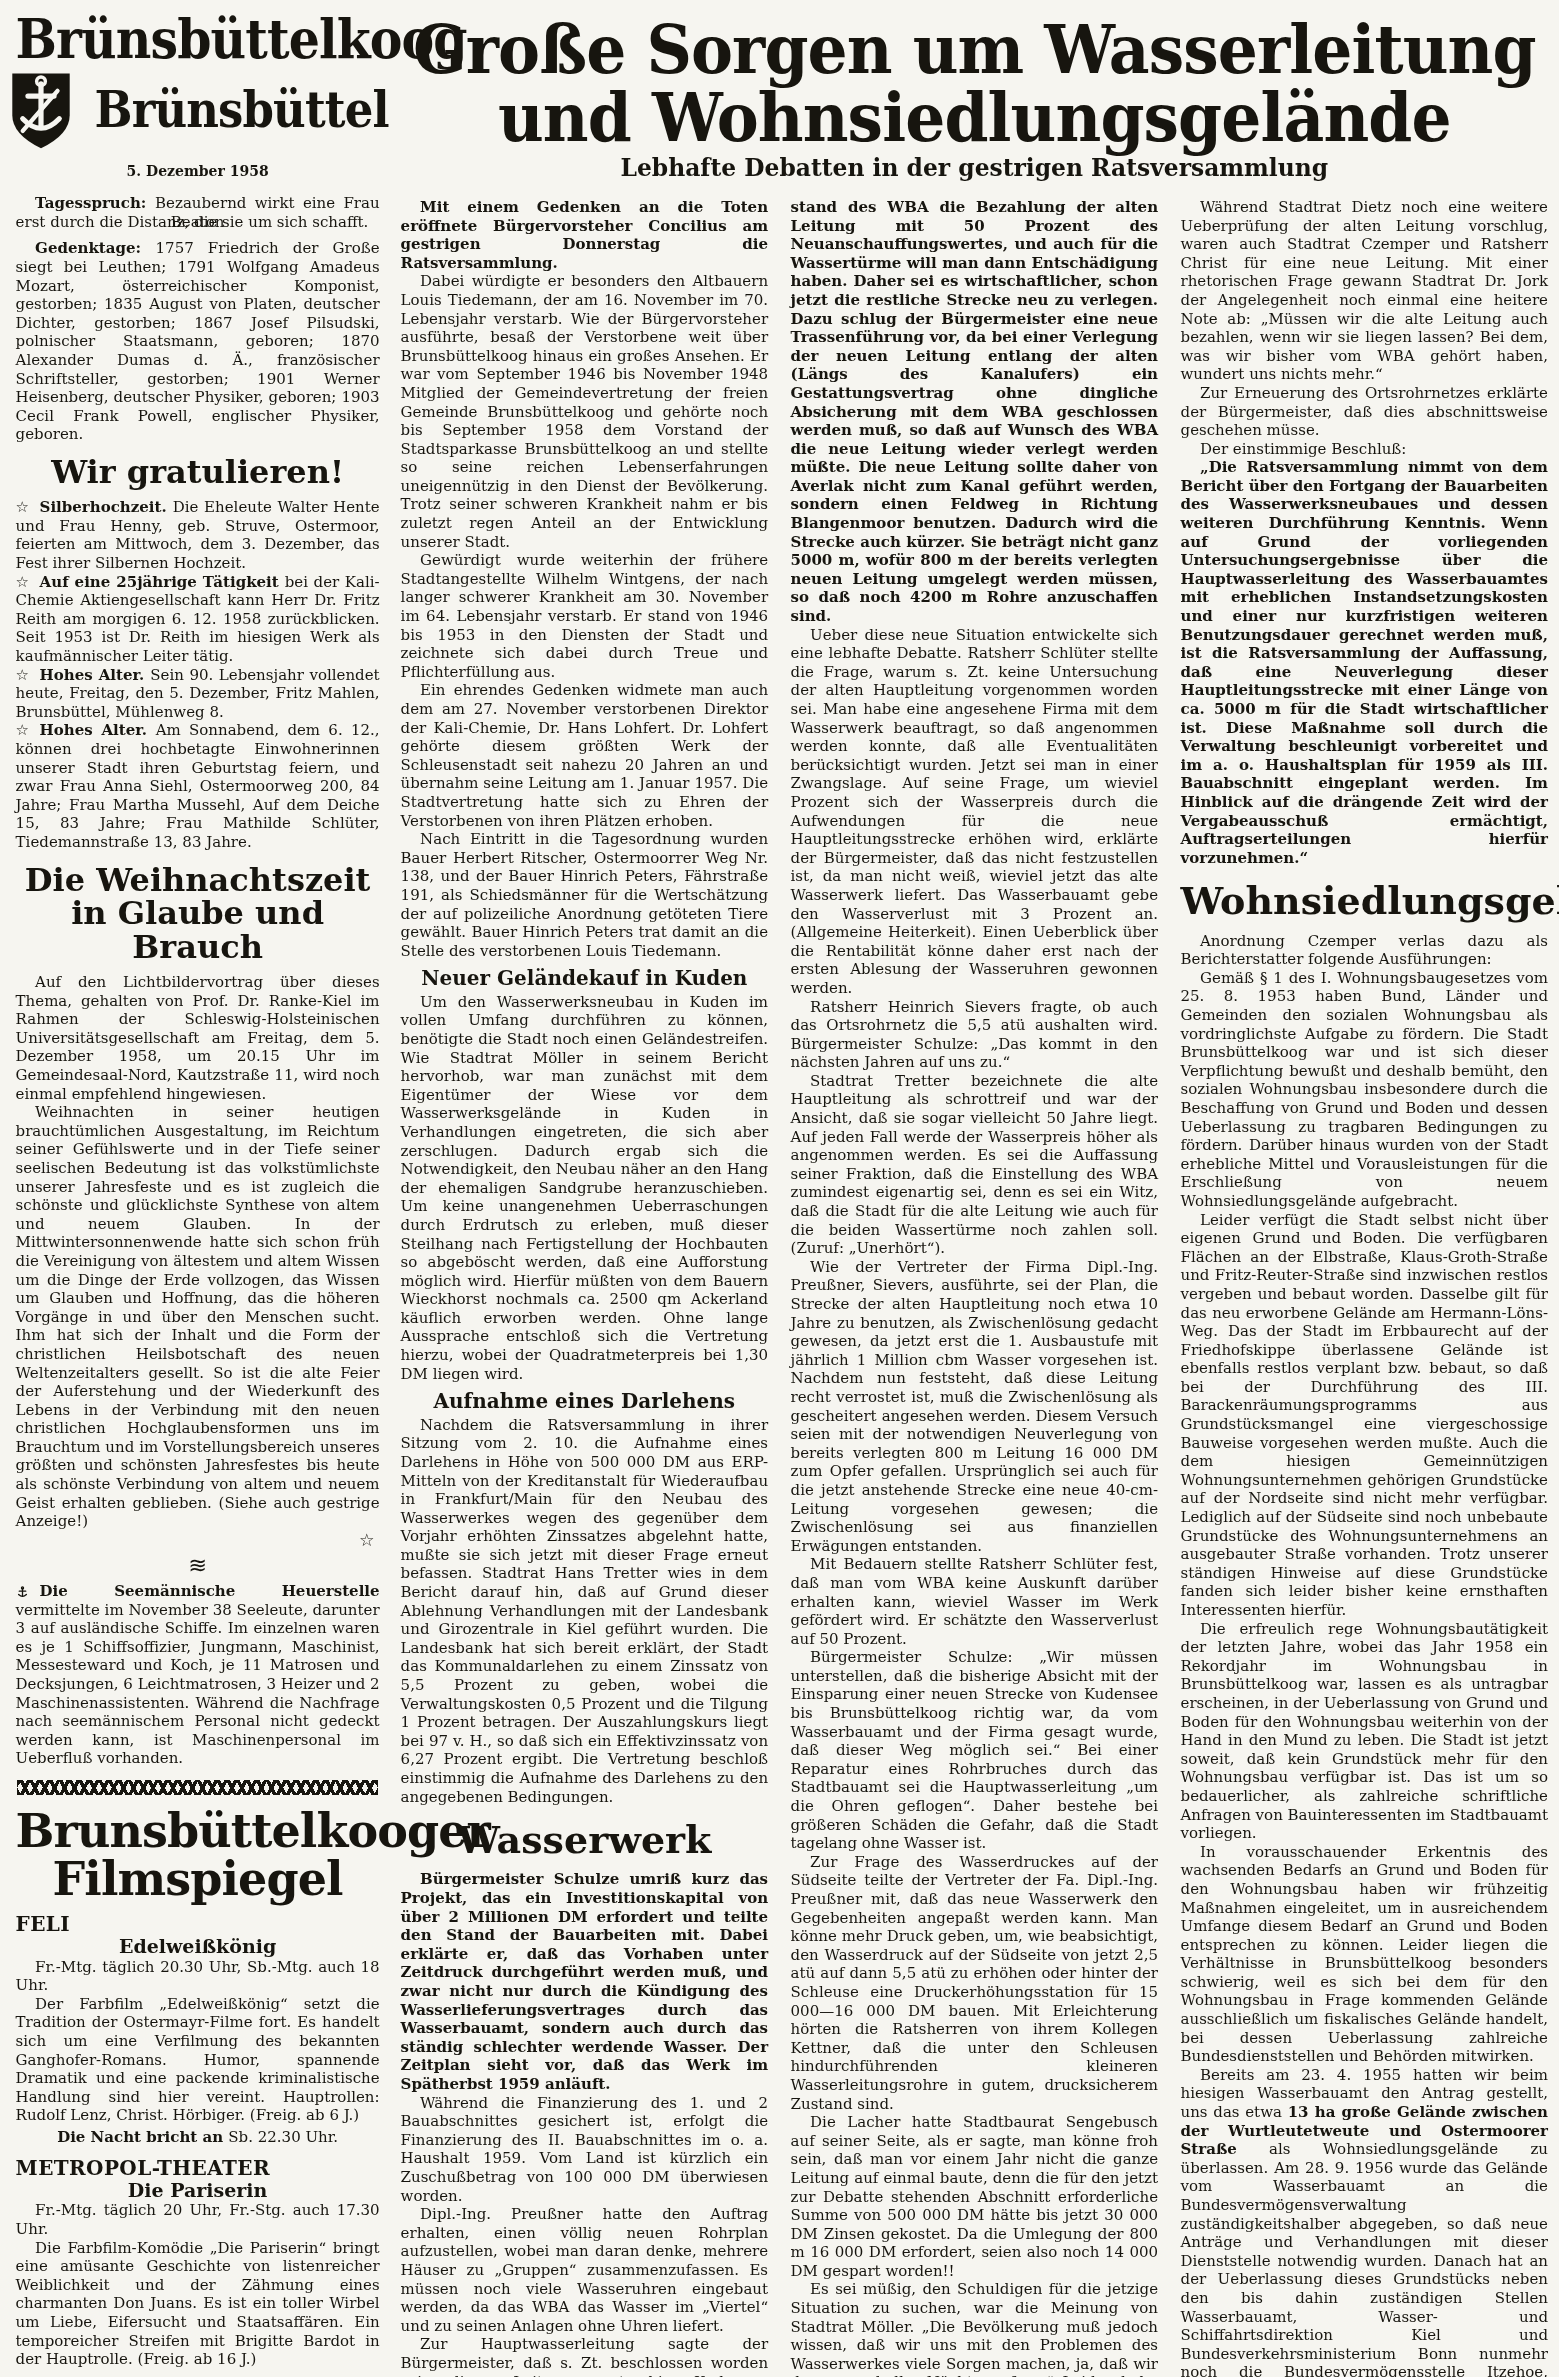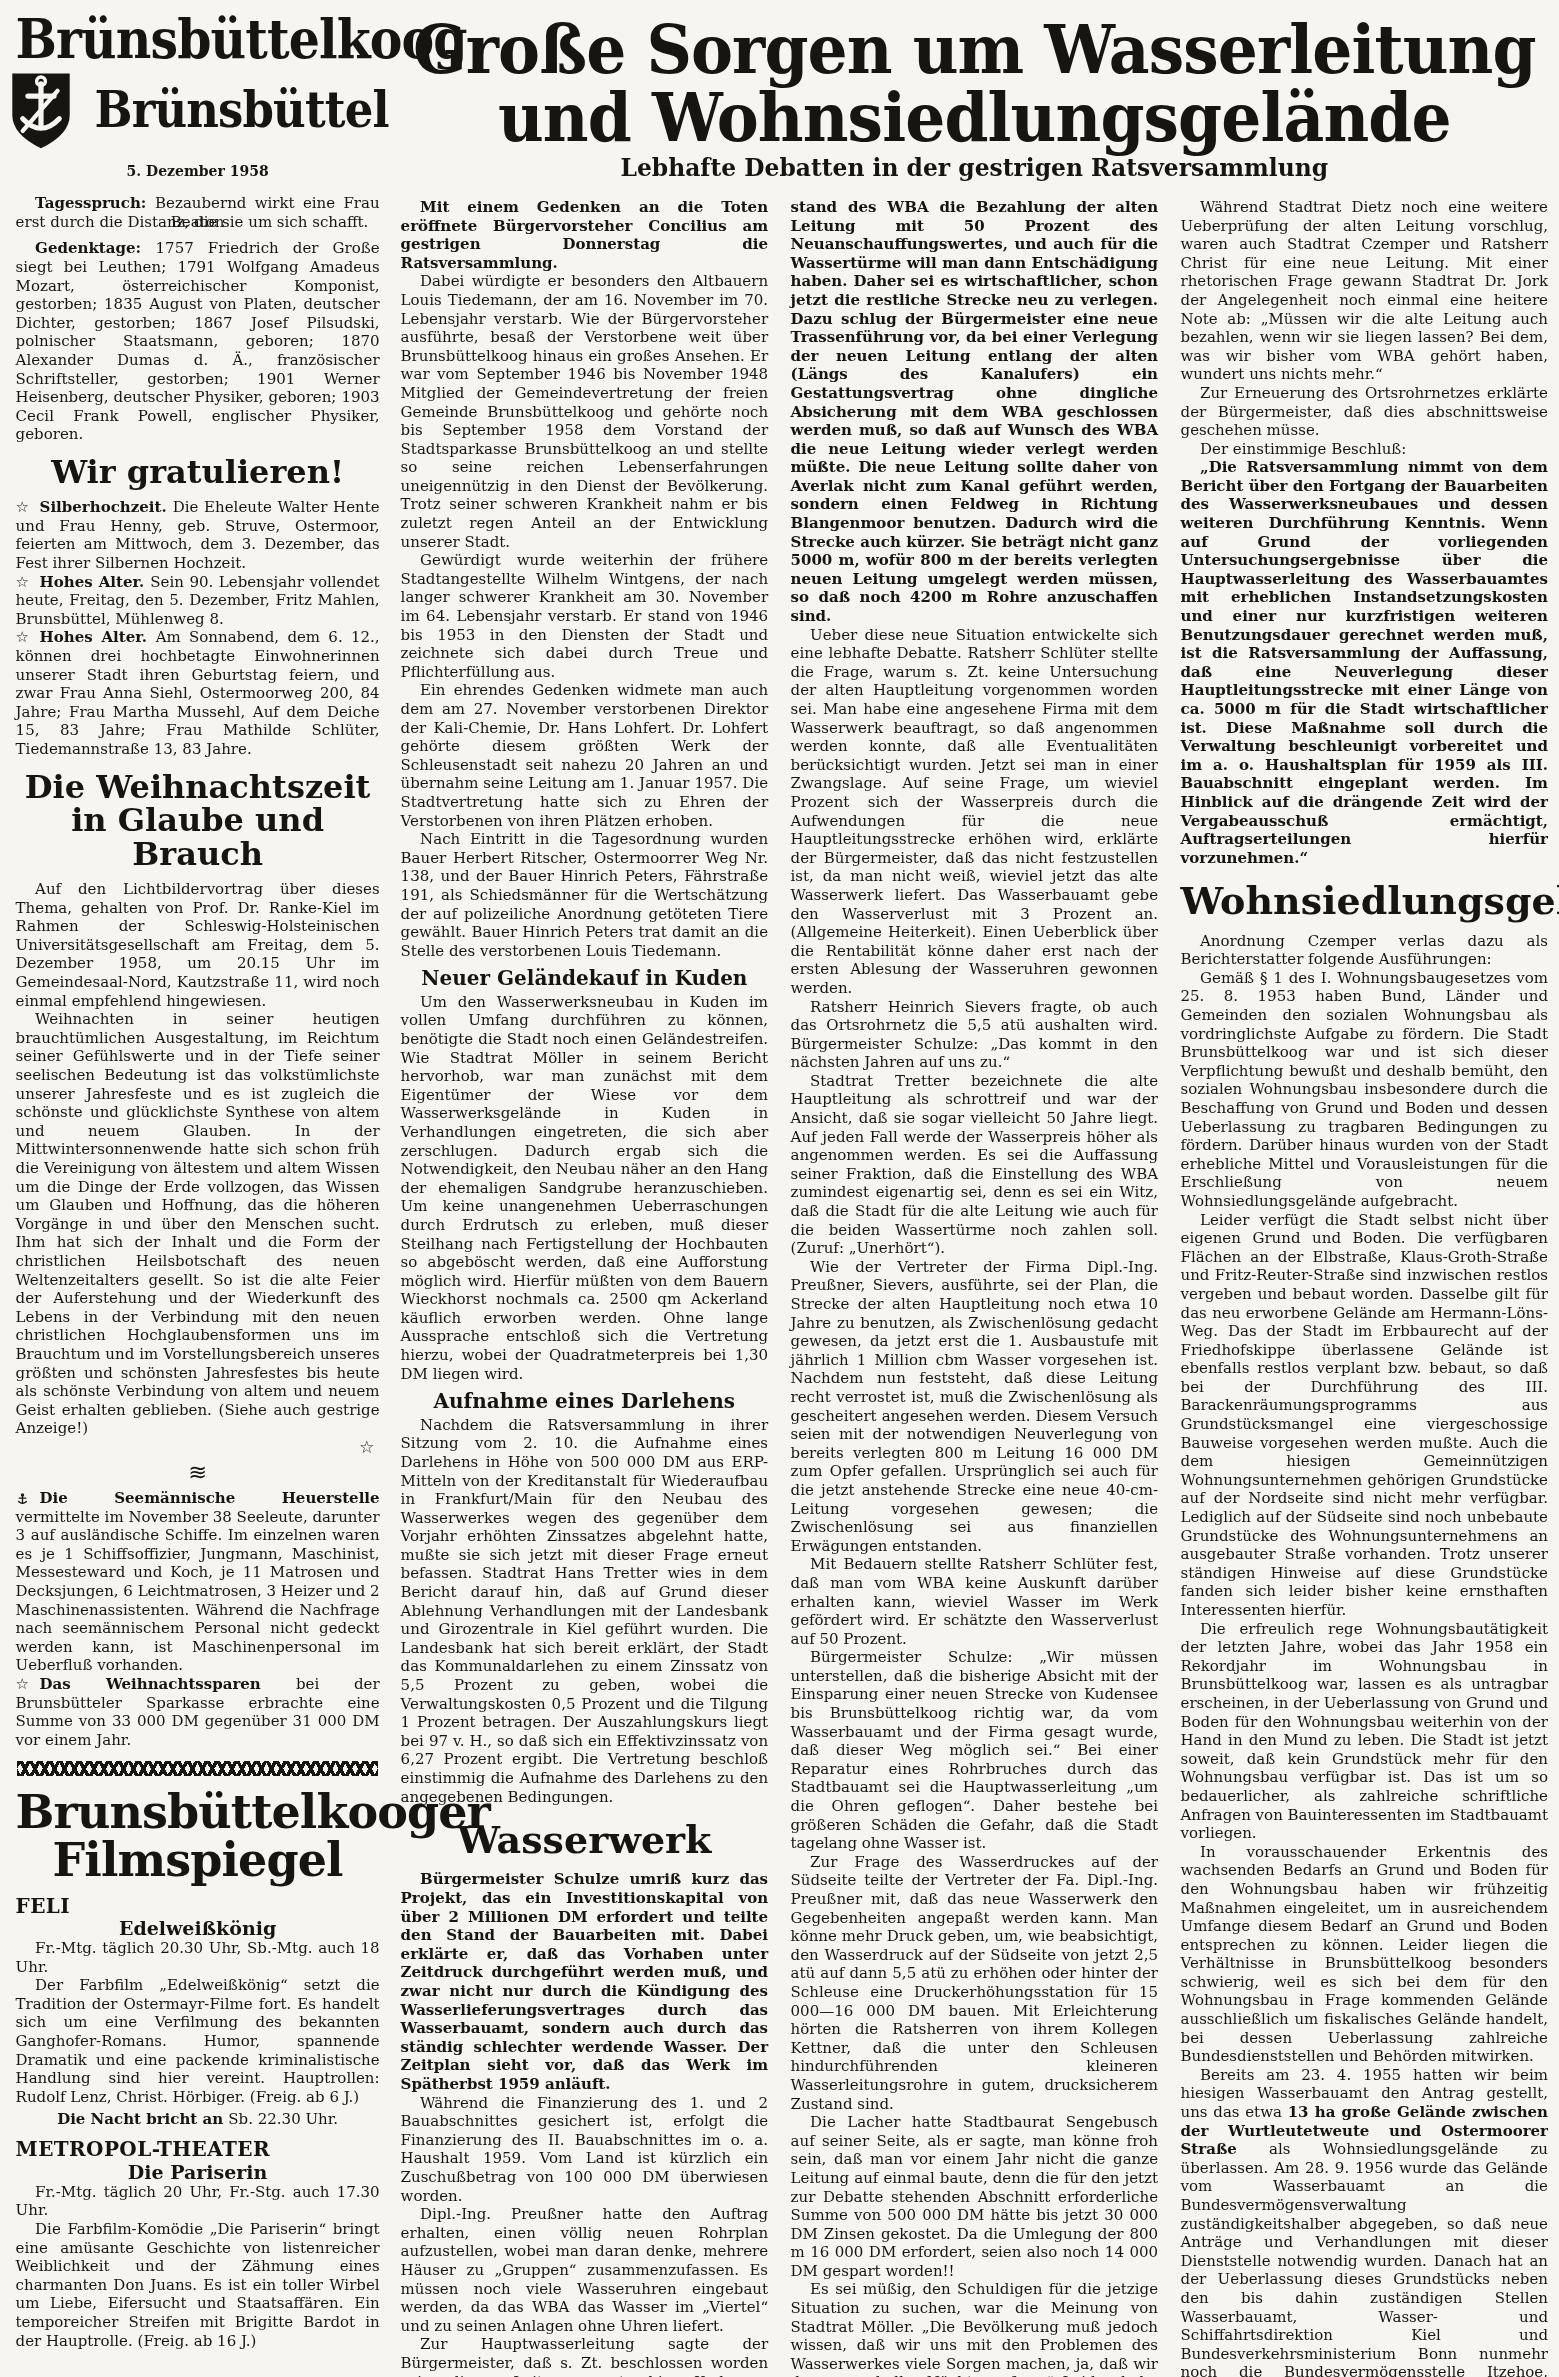--- a/index.html
+++ b/index.html
@@ -83,37 +83,37 @@
           <span class="stripes"></span>
         </div>
       </div>
       <div class="date-line">5. Dezember 1958</div>
       <div>
           <p class="para"><span class="b">Tagesspruch: </span><span>Bezaubernd wirkt eine Frau erst durch die Distanz, die sie um sich schafft.</span></p>
           <p class="attribution">Beaton</p>
           <p class="para"><span class="b">Gedenktage: </span><span>1757 Friedrich der Große siegt bei Leuthen; 1791 Wolfgang Amadeus Mozart, österreichischer Komponist, gestorben; 1835 August von Platen, deutscher Dichter, gestorben; 1867 Josef Pilsudski, polnischer Staatsmann, geboren; 1870 Alexander Dumas d. Ä., französischer Schriftsteller, gestorben; 1901 Werner Heisenberg, deutscher Physiker, geboren; 1903 Cecil Frank Powell, englischer Physiker, geboren.</span></p>
           <div class="h-large">Wir gratulieren!</div>
           <p class="para noindent"><span class="item-marker">☆</span><span class="b">Silberhochzeit. </span><span>Die Eheleute Walter Hente und Frau Henny, geb. Struve, Ostermoor, feierten am Mittwoch, dem 3. Dezember, das Fest ihrer Silbernen Hochzeit.</span></p>
+          <p class="para noindent"><span class="item-marker">☆</span><span class="b">Auf eine 25jährige Tätigkeit </span><span>bei der Kali-Chemie Aktiengesellschaft kann Herr Dr. Fritz Reith am morgigen 6. 12. 1958 zurückblicken. Seit 1953 ist Dr. Reith im hiesigen Werk als kaufmännischer Leiter tätig.</span></p>
           <p class="para noindent"><span class="item-marker">☆</span><span class="b">Hohes Alter. </span><span>Sein 90. Lebensjahr vollendet heute, Freitag, den 5. Dezember, Fritz Mahlen, Brunsbüttel, Mühlenweg 8.</span></p>
           <p class="para noindent"><span class="item-marker">☆</span><span class="b">Hohes Alter. </span><span>Am Sonnabend, dem 6. 12., können drei hochbetagte Einwohnerinnen unserer Stadt ihren Geburtstag feiern, und zwar Frau Anna Siehl, Ostermoorweg 200, 84 Jahre; Frau Martha Mussehl, Auf dem Deiche 15, 83 Jahre; Frau Mathilde Schlüter, Tiedemannstraße 13, 83 Jahre.</span></p>
           <div class="h-large">Die Weihnachtszeit
 in Glaube und Brauch</div>
           <p class="para"><span>Auf den Lichtbildervortrag über dieses Thema, gehalten von Prof. Dr. Ranke-Kiel im Rahmen der Schleswig-Holsteinischen Universitätsgesellschaft am Freitag, dem 5. Dezember 1958, um 20.15 Uhr im Gemeindesaal-Nord, Kautzstraße 11, wird noch einmal empfehlend hingewiesen.</span></p>
           <p class="para"><span>Weihnachten in seiner heutigen brauchtümlichen Ausgestaltung, im Reichtum seiner Gefühlswerte und in der Tiefe seiner seelischen Bedeutung ist das volkstümlichste unserer Jahresfeste und es ist zugleich die schönste und glücklichste Synthese von altem und neuem Glauben. In der Mittwintersonnenwende hatte sich schon früh die Vereinigung von ältestem und altem Wissen um die Dinge der Erde vollzogen, das Wissen um Glauben und Hoffnung, das die höheren Vorgänge in und über den Menschen sucht. Ihm hat sich der Inhalt und die Form der christlichen Heilsbotschaft des neuen Weltenzeitalters gesellt. So ist die alte Feier der Auferstehung und der Wiederkunft des Lebens in der Verbindung mit den neuen christlichen Hochglaubensformen uns im Brauchtum und im Vorstellungsbereich unseres größten und schönsten Jahresfestes bis heute als schönste Verbindung von altem und neuem Geist erhalten geblieben. (Siehe auch gestrige Anzeige!)</span></p>
           <div class="right-glyph">☆</div>
           <div class="divider-wave">≋</div>
           <p class="para noindent"><span class="item-marker"><svg width="13" height="13" viewBox="0 0 20 20">
                 <g stroke="#17150f" stroke-width="2" fill="none" stroke-linecap="round">
                   <line x1="10" y1="4" x2="10" y2="16"></line>
                   <line x1="5" y1="8" x2="15" y2="8"></line>
                   <path d="M4 13 Q10 19 16 13"></path>
                   <circle cx="10" cy="3" r="1.6"></circle>
                 </g>
               </svg></span><span class="b">Die Seemännische Heuerstelle </span><span>vermittelte im November 38 Seeleute, darunter 3 auf ausländische Schiffe. Im einzelnen waren es je 1 Schiffsoffizier, Jungmann, Maschinist, Messesteward und Koch, je 11 Matrosen und Decksjungen, 6 Leichtmatrosen, 3 Heizer und 2 Maschinenassistenten. Während die Nachfrage nach seemännischem Personal nicht gedeckt werden kann, ist Maschinenpersonal im Ueberfluß vorhanden.</span></p>
-          <p class="para noindent"><span class="item-marker">☆</span><span class="b">Das Weihnachtssparen </span><span>bei der Brunsbütteler Sparkasse erbrachte eine Summe von 33 000 DM gegenüber 31 000 DM vor einem Jahr.</span></p>
           <div class="divider-braid"></div>
           <div class="h-film">Brunsbüttelkooger Filmspiegel</div>
           <div class="cinema">FELI</div>
           <div class="film-title">Edelweißkönig</div>
           <p class="para"><span>Fr.-Mtg. täglich 20.30 Uhr, Sb.-Mtg. auch 18 Uhr.</span></p>
           <p class="para"><span>Der Farbfilm „Edelweißkönig“ setzt die Tradition der Ostermayr-Filme fort. Es handelt sich um eine Verfilmung des bekannten Ganghofer-Romans. Humor, spannende Dramatik und eine packende kriminalistische Handlung sind hier vereint. Hauptrollen: Rudolf Lenz, Christ. Hörbiger. (Freig. ab 6 J.)</span></p>
           <p class="center-line"><span class="b">Die Nacht bricht an </span><span> Sb. 22.30 Uhr.</span></p>
           <div class="cinema">METROPOL-THEATER</div>
           <div class="film-title">Die Pariserin</div>
           <p class="para"><span>Fr.-Mtg. täglich 20 Uhr, Fr.-Stg. auch 17.30 Uhr.</span></p>

